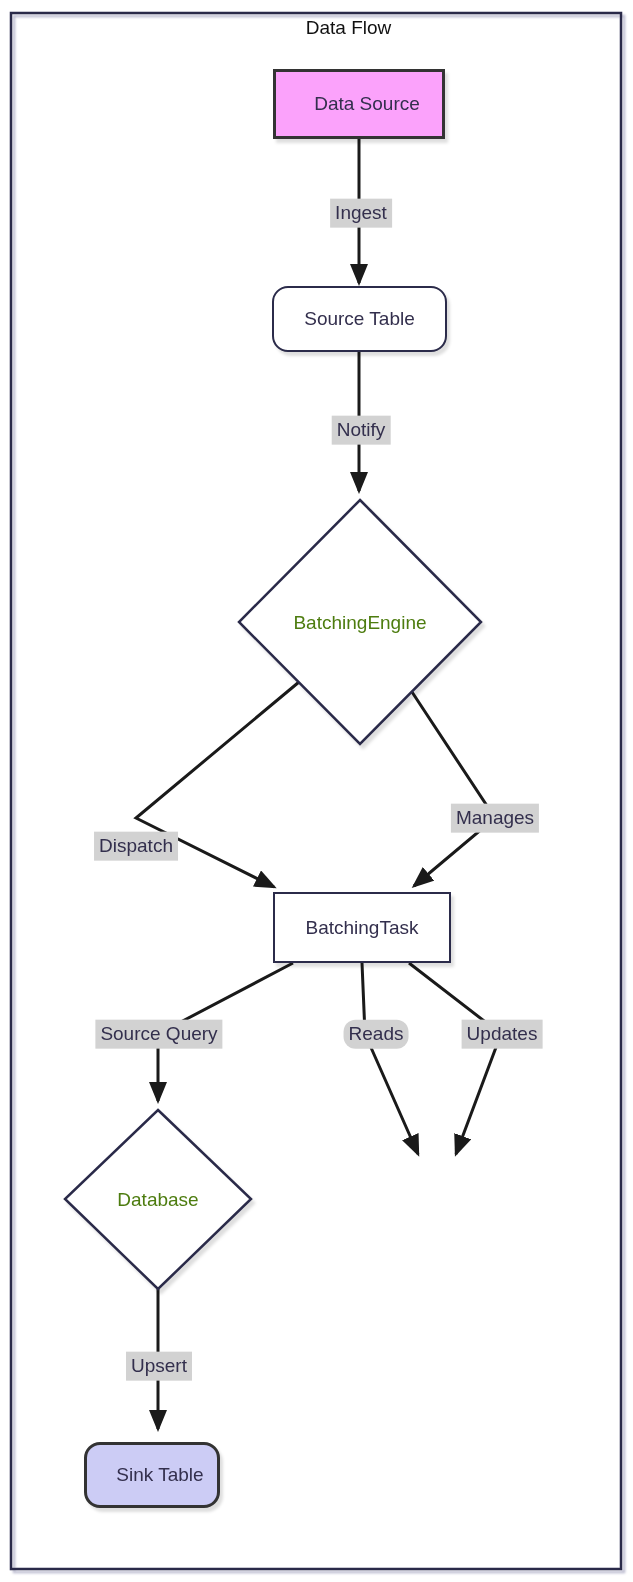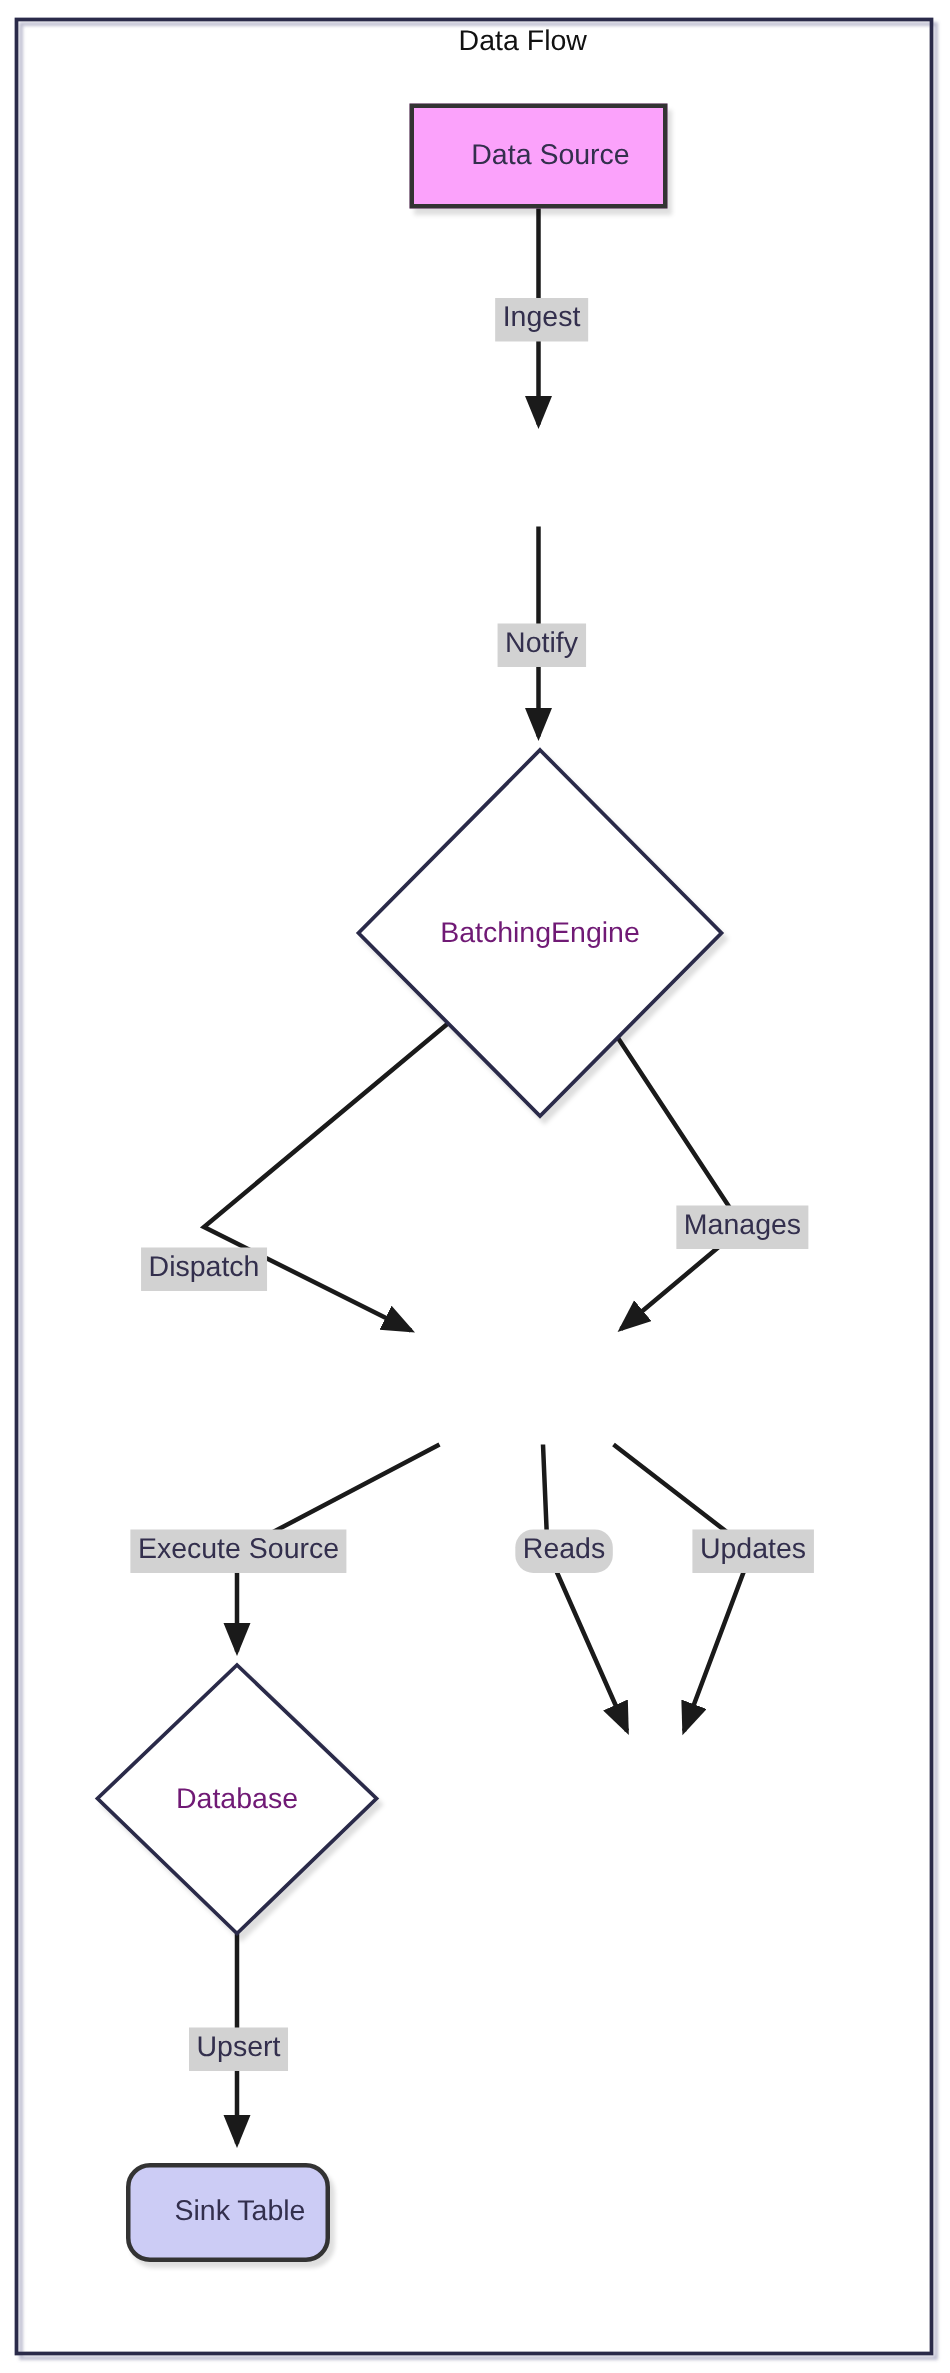--- a/index.html
+++ b/index.html
@@ -27,21 +27,21 @@
 
   .node-datasource { left: 273px; top: 69px;  width: 172px; height: 70px; background: #fba2fb; }
   .node-sourcetable{ left: 272px; top: 286px; width: 175px; height: 66px; }
   .node-batchingtask { left: 273px; top: 892px; width: 178px; height: 71px; }
   .node-dirtytimewindows { left: 326px; top: 1167px; width: 228px; height: 69px; }
   .node-sinktable { left: 84px; top: 1442px; width: 136px; height: 66px; background: #ccccf5; }
 
   .diamond-label {
     position: absolute; width: 220px; height: 36px;
     display: flex; align-items: center; justify-content: center;
-    color: #701a75; font-size: 19px; white-space: nowrap; pointer-events: none;
+    color: #4d7c0f; font-size: 19px; white-space: nowrap; pointer-events: none;
   }
   .dl-engine   { left: 250px; top: 605px; }
   .dl-database { left: 48px;  top: 1182px; }
 
   .edge-label {
     position: absolute; transform: translate(-50%, -50%);
     background: #d2d2d2; color: #332f4d;
     font-size: 19px; line-height: 1.3; padding: 2px 5px; white-space: nowrap;
   }
   .el-ingest  { left: 361px; top: 213px; }
@@ -87,29 +87,35 @@
 
     <polygon class="shape" points="360,500 481,622 360,744 239,622" filter="url(#nodeShadow)"></polygon>
     <polygon class="shape" points="158,1110 251,1199 158,1289 65,1199" filter="url(#nodeShadow)"></polygon>
   </svg>
 
   <div class="title">Data Flow</div>
 
   <div class="node styled node-datasource">
     <span>Data Source</span>
   </div>
+  <div class="node rounded node-sourcetable">
+    <span>Source Table</span>
+  </div>
+  <div class="node node-batchingtask">
+    <span>BatchingTask</span>
+  </div>
   <div class="node styled rounded node-sinktable">
     <span>Sink Table</span>
   </div>
 
   <div class="diamond-label dl-engine">BatchingEngine</div>
   <div class="diamond-label dl-database">Database</div>
 
   <div class="edge-label el-ingest">Ingest</div>
   <div class="edge-label el-notify">Notify</div>
   <div class="edge-label el-dispatch">Dispatch</div>
   <div class="edge-label el-manages">Manages</div>
-  <div class="edge-label el-execquery">Execute Source</div>
+  <div class="edge-label el-execquery">Source Query</div>
   <div class="edge-label el-reads">Reads</div>
   <div class="edge-label el-updates">Updates</div>
   <div class="edge-label el-upsert">Upsert</div>
 
 </div>
 
 </body></html>

